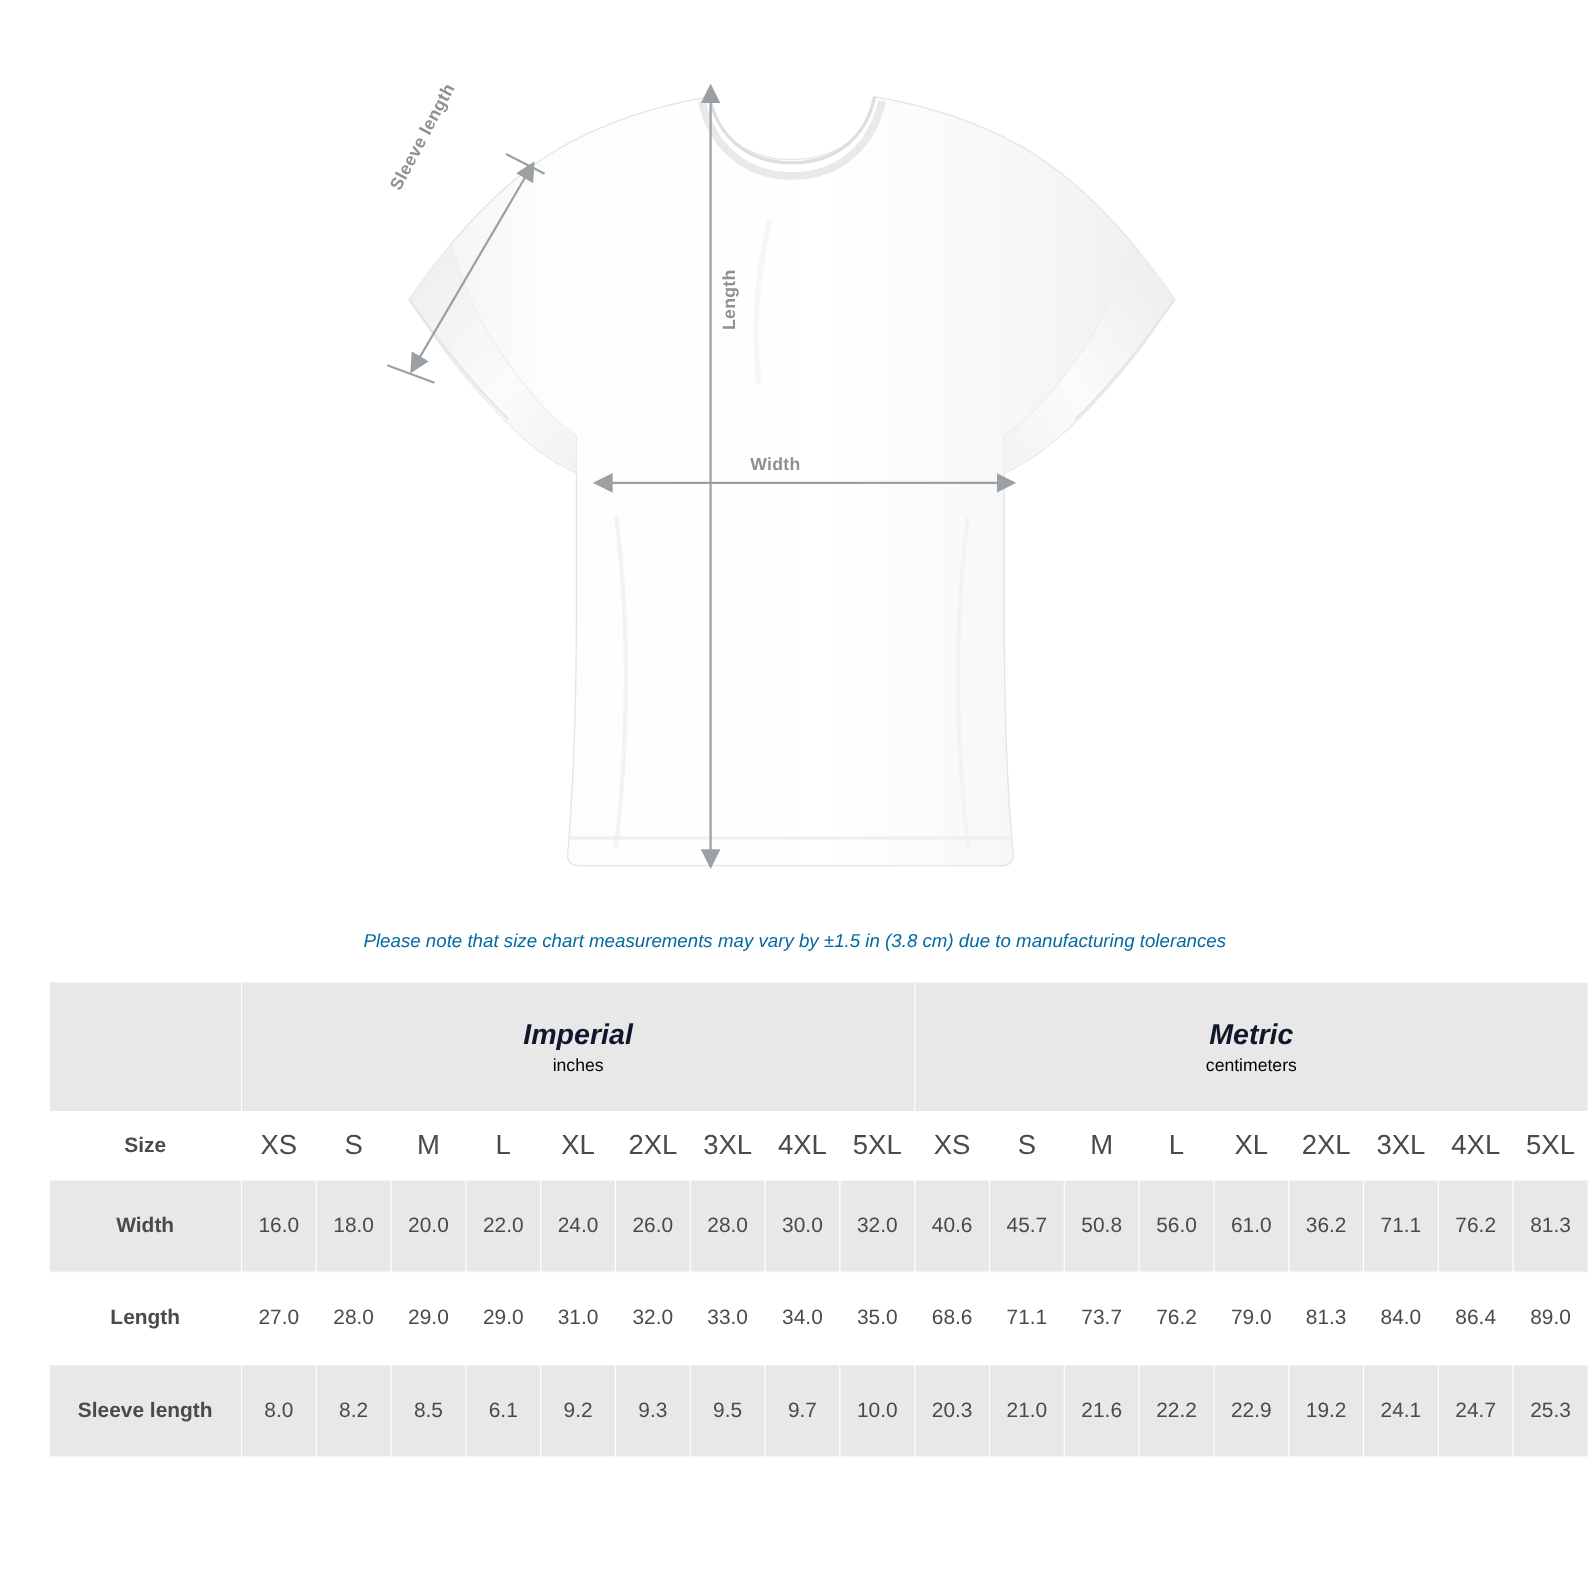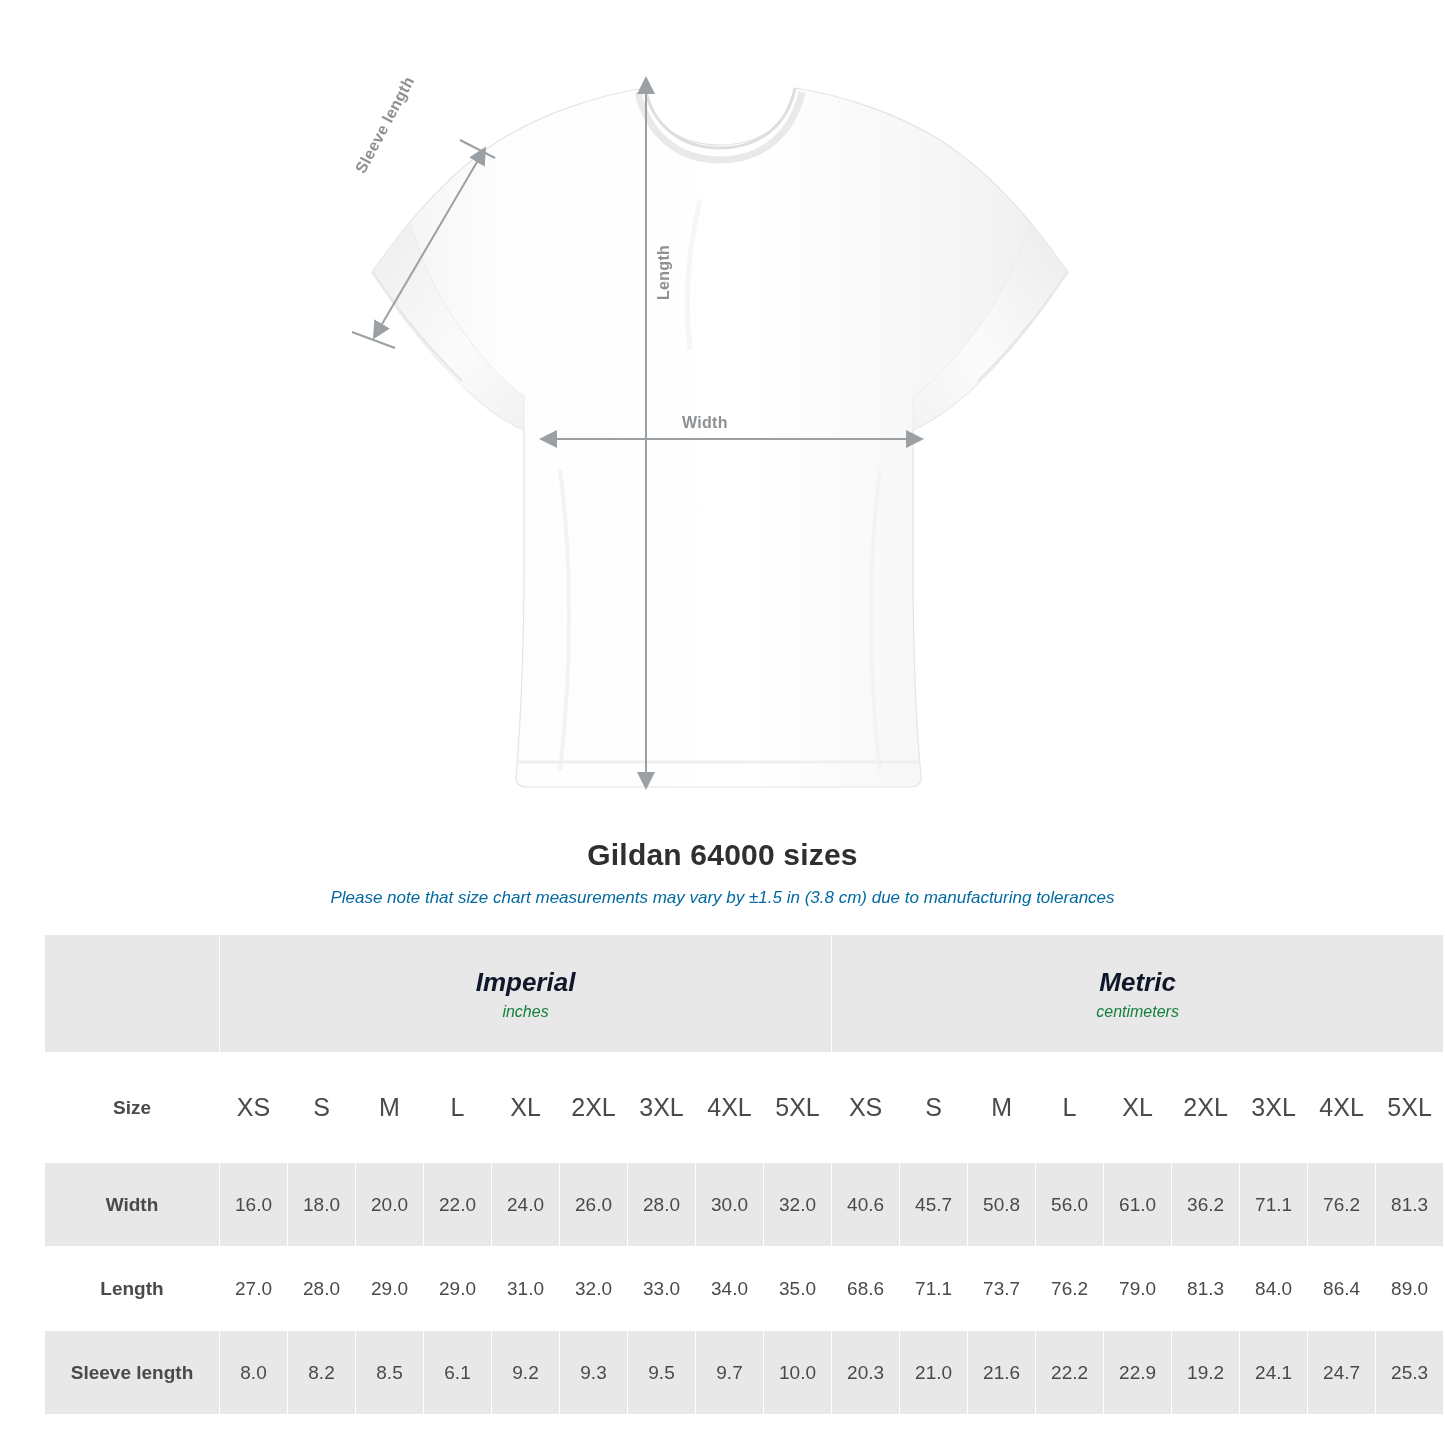--- a/index.html
+++ b/index.html
@@ -95,26 +95,25 @@
   }
   .unit-name {
     font-size: 26px;
     font-style: italic;
     font-weight: bold;
     color: #0f172a;
     line-height: 1.25;
   }
   .unit-sub {
     font-size: 16px;
-    font-style: italic;
-    color: #15803d;
+    color: #000000;
     margin-top: 4px;
   }
   .row-head {
-    height: 110px;
+    height: 62px;
   }
   .row-head td {
     background: #ffffff;
     font-size: 25px;
     color: #4a4a4a;
   }
   .row-head td.rowlabel {
     font-weight: bold;
     font-size: 19px;
   }
@@ -223,21 +222,20 @@
         <line x1="543" y1="439" x2="920" y2="439" stroke="#9aa0a3" stroke-width="2" marker-start="url(#arrowStart)" marker-end="url(#arrowEnd)"></line>
       </g>
     </svg>
 
     <div class="dim-label lbl-sleeve">Sleeve length</div>
     <div class="dim-label lbl-length">Length</div>
     <div class="dim-label lbl-width">Width</div>
   </div>
 
   <div class="title-block">
-    <h1 class="chart-title">Gildan 64000 sizes</h1>
     <div class="chart-note">Please note that size chart measurements may vary by ±1.5 in (3.8 cm) due to manufacturing tolerances</div>
   </div>
 
   <div class="table-wrap">
     <table class="size-table">
       <colgroup>
         <col style="width:175px">
         <col class="col-size">
           <col class="col-size">
           <col class="col-size">

